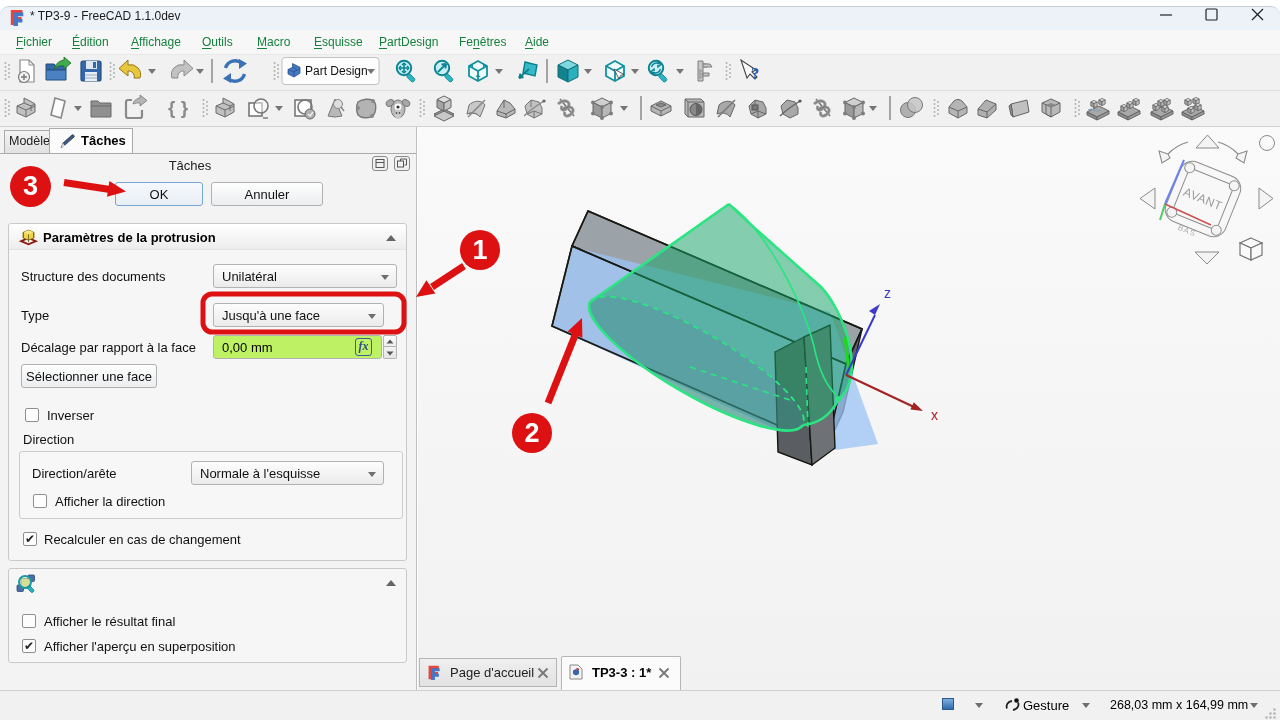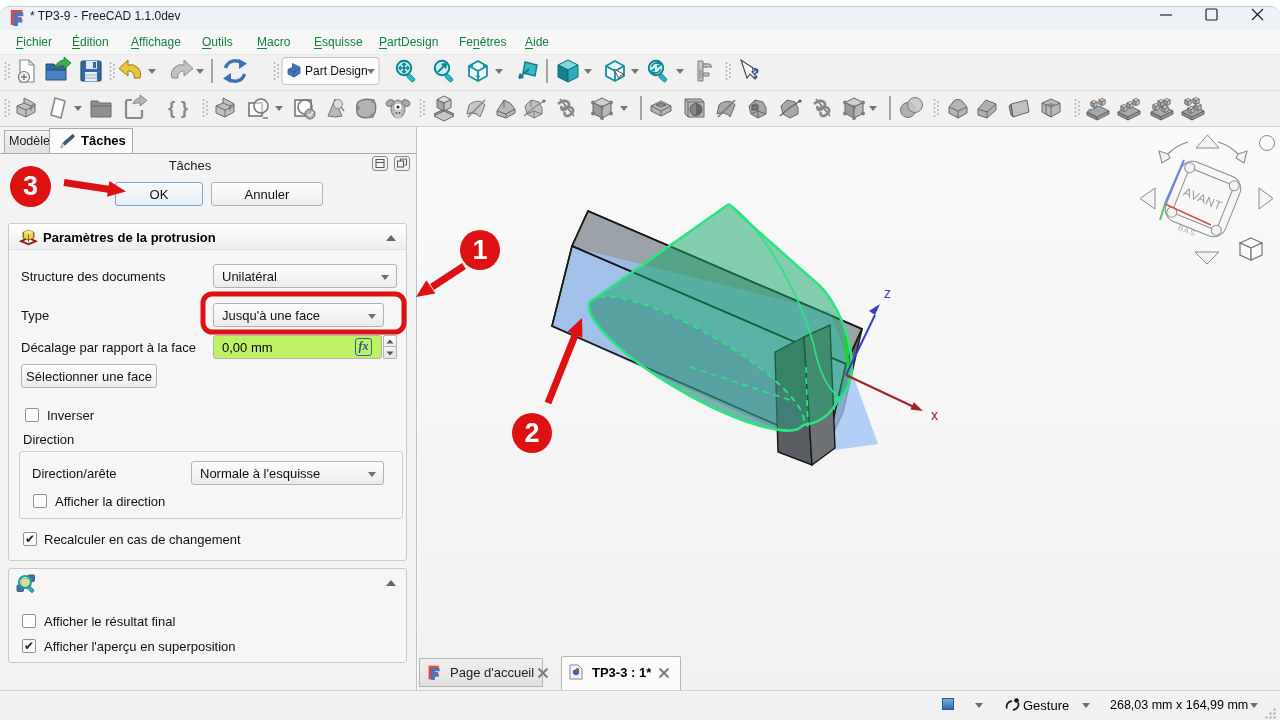--- a/index.html
+++ b/index.html
@@ -569,21 +569,21 @@
     <line x1="64" y1="55.5" x2="110" y2="62.5" stroke="#dd1111" stroke-width="7"></line>
     <polygon points="126,64.5 107,69.7 109.4,53.9"></polygon>
     <line x1="464" y1="139" x2="432" y2="160" stroke="#dd1111" stroke-width="7"></line>
     <polygon points="416,170 426.4,153.3 435.4,166.6"></polygon>
     <line x1="548" y1="276" x2="576" y2="206" stroke="#dd1111" stroke-width="7"></line>
     <polygon points="582,191 567.6,204.5 582.4,210.7"></polygon>
   </g>
   <rect x="203" y="167" width="201" height="38" rx="9" fill="none" stroke="#dd1111" stroke-width="5"></rect>
 </svg>
 
-<div class="abs" id="ftab1" style="left:419px;top:658px;width:124px;height:29px;background:linear-gradient(#efefef,#e2e2e2);border:1px solid #b5b5b5;font-size:13px">
+<div class="abs" id="ftab1" style="left:419px;top:658px;width:138px;height:29px;background:linear-gradient(#efefef,#e2e2e2);border:1px solid #b5b5b5;font-size:13px">
   <svg style="position:absolute;left:7px;top:6px" width="15" height="15" viewBox="0 0 19 19">
       <path d="M2 1 h13 v5 h-6 v3 h5 v5 h-5 v4 h-7 z" fill="#e8463c"></path>
       <path d="M5 4 h11 v4 h-6 v3 h5 v4 h-5 v4 h-5 z" fill="#4477c4"></path>
     </svg>
   <span style="position:absolute;left:30px;top:6px;color:#222">Page d'accueil</span>
   <svg style="position:absolute;left:117px;top:8px" width="12" height="12">
       <path d="M1.5 1.5 L10.5 10.5 M10.5 1.5 L1.5 10.5" stroke="#777" stroke-width="1.8"></path>
     </svg>
 </div>
 <div class="abs" id="ftab2" style="left:561px;top:656px;width:120px;height:34px;background:#fbfbfb;border:1px solid #b5b5b5;border-bottom:none;border-radius:2px 2px 0 0;font-weight:bold;font-size:13px">

